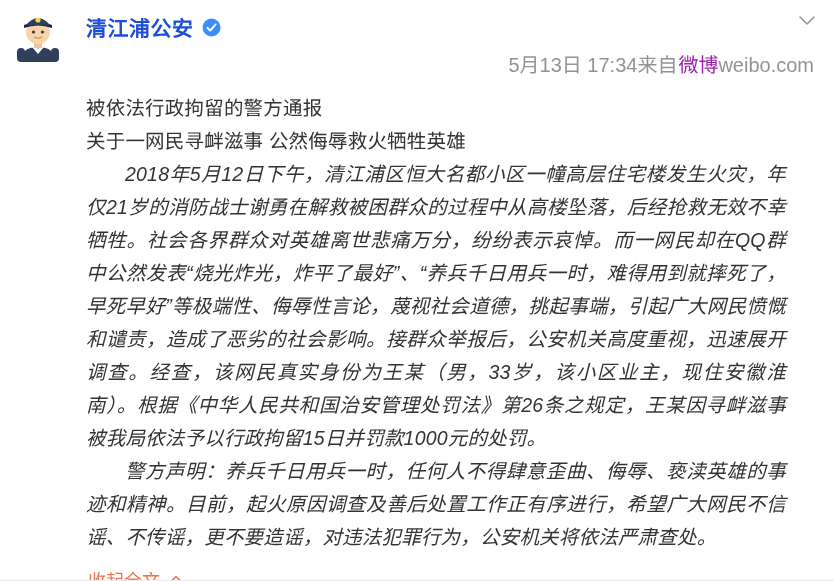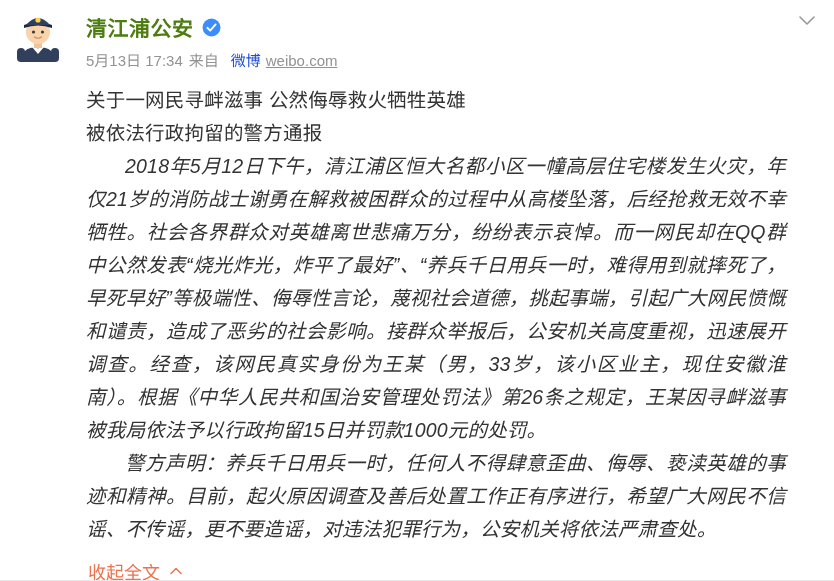--- a/index.html
+++ b/index.html
@@ -49,53 +49,52 @@
     padding-top: 2px;
   }
   .name-row {
     display: flex;
     align-items: center;
     height: 30px;
   }
   .author-name {
     font-size: 21px;
     font-weight: bold;
-    color: #4d7c0f;
+    color: #1d4ed8;
     letter-spacing: 0.5px;
     cursor: pointer;
   }
   .verify-badge {
     margin-left: 8px;
     width: 19px;
     height: 19px;
     cursor: pointer;
   }
   .verify-badge svg { display: block; }
 
   .meta-row {
     display: flex;
     align-items: baseline;
     margin-top: 7px;
-    font-size: 15px;
+    font-size: 20px;
     color: #939393;
+    justify-content: flex-end;
   }
   .meta-time { cursor: pointer; }
   .meta-from {
-    margin-left: 6px;
+    margin-left: 0;
   }
   .meta-source {
-    margin-left: 12px;
-    color: #1d4ed8;
+    margin-left: 1px;
+    color: #a21caf;
     cursor: pointer;
   }
   .meta-domain {
-    margin-left: 5px;
     color: #939393;
     cursor: pointer;
-    text-decoration: underline;
   }
 
   
   .content {
     margin-left: 72px;
     margin-top: 14px;
     font-size: 19.5px;
     line-height: 33px;
     color: #333333;
     font-family: "Liberation Sans", "DejaVu Sans", sans-serif;
@@ -189,22 +188,22 @@
     </div>
     <div class="meta-row">
       <span class="meta-time">5月13日 17:34</span>
       <span class="meta-from">来自</span>
       <span class="meta-source">微博</span>
       <span class="meta-domain">weibo.com</span>
     </div>
   </div>
 
   <div class="content">
+    <p>被依法行政拘留的警方通报</p>
     <p>关于一网民寻衅滋事 公然侮辱救火牺牲英雄</p>
-    <p>被依法行政拘留的警方通报</p>
     <p class="indent">2018年5月12日下午，清江浦区恒大名都小区一幢高层住宅楼发生火灾，年仅21岁的消防战士谢勇在解救被困群众的过程中从高楼坠落，后经抢救无效不幸牺牲。社会各界群众对英雄离世悲痛万分，纷纷表示哀悼。而一网民却在QQ群中公然发表“烧光炸光，炸平了最好”、“养兵千日用兵一时，难得用到就摔死了，早死早好”等极端性、侮辱性言论，蔑视社会道德，挑起事端，引起广大网民愤慨和谴责，造成了恶劣的社会影响。接群众举报后，公安机关高度重视，迅速展开调查。经查，该网民真实身份为王某（男，33岁，该小区业主，现住安徽淮南）。根据《中华人民共和国治安管理处罚法》第26条之规定，王某因寻衅滋事被我局依法予以行政拘留15日并罚款1000元的处罚。</p>
     <p class="indent">警方声明：养兵千日用兵一时，任何人不得肆意歪曲、侮辱、亵渎英雄的事迹和精神。目前，起火原因调查及善后处置工作正有序进行，希望广大网民不信谣、不传谣，更不要造谣，对违法犯罪行为，公安机关将依法严肃查处。</p>
   </div>
 
   <div class="collapse-row">
     <span class="collapse-label">收起全文</span>
     <span class="collapse-arrow">
       <svg width="16" height="16" viewBox="0 0 16 16" aria-hidden="true">
         <path d="M3 10.5 L8 5.5 L13 10.5" fill="none" stroke="#eb7350" stroke-width="1.5" stroke-linecap="round" stroke-linejoin="round"></path>
       </svg>

